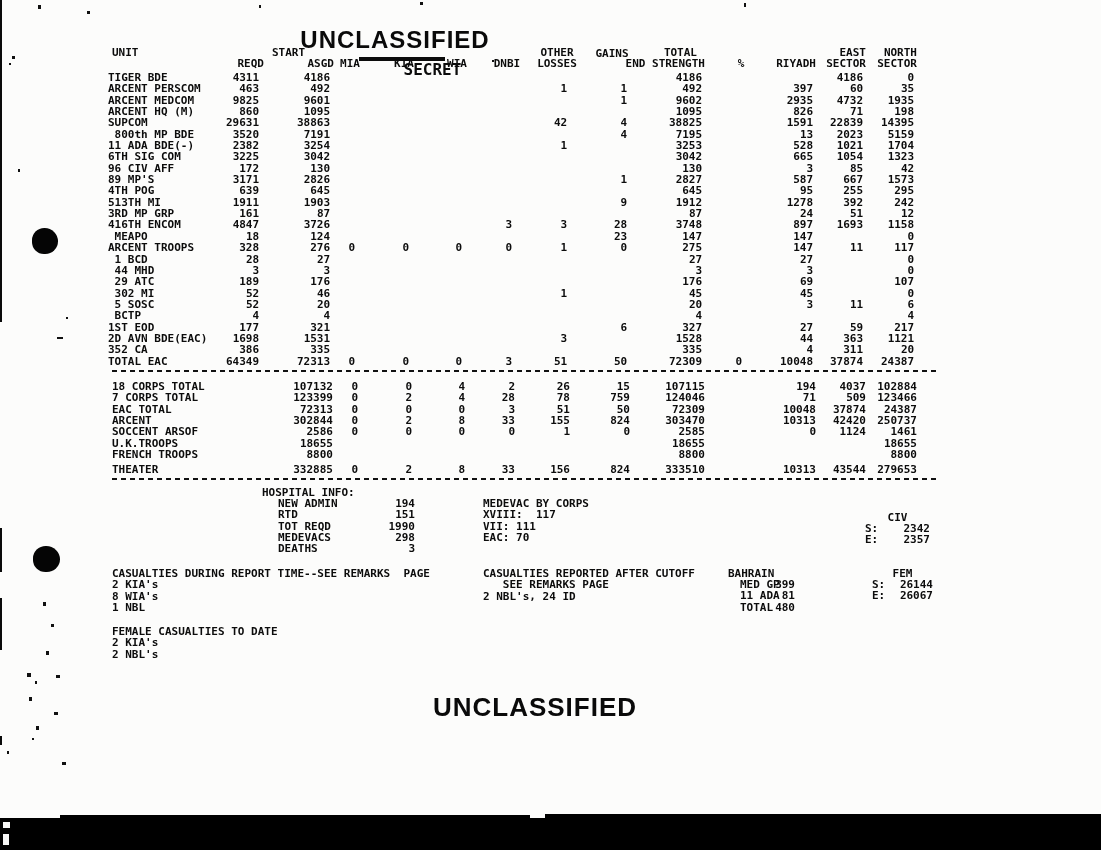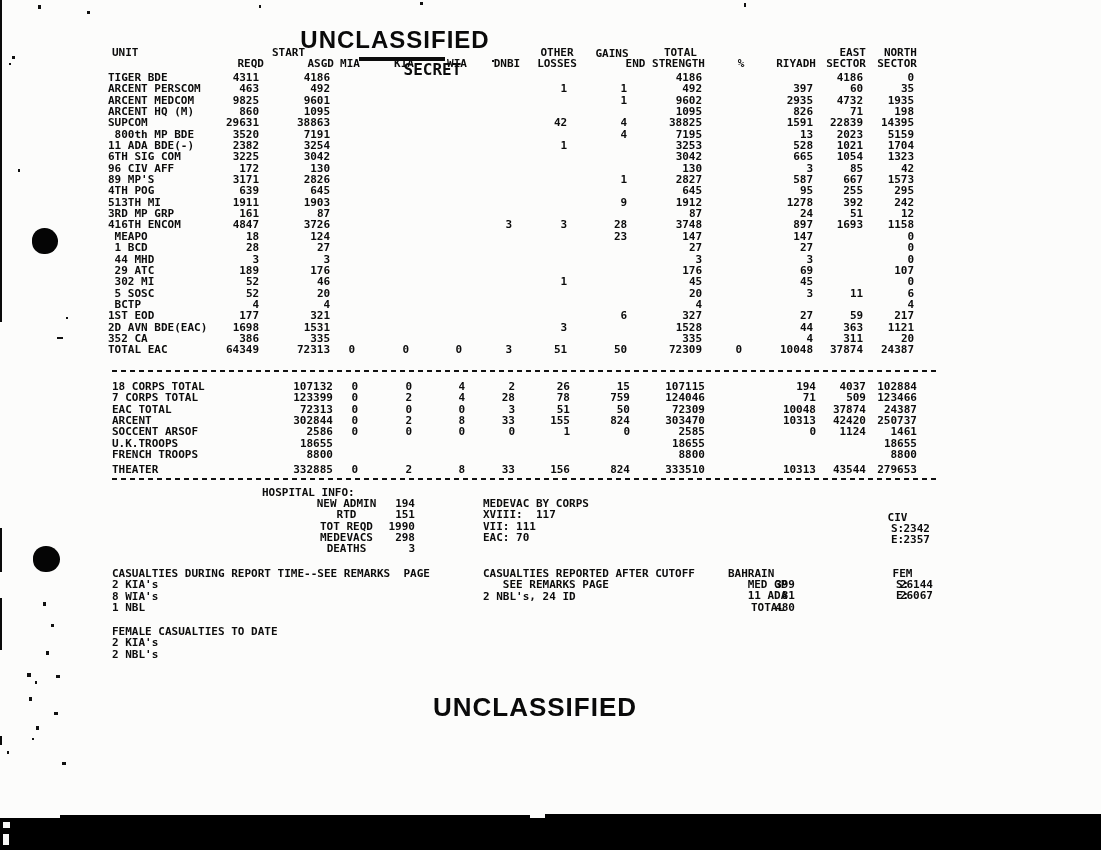--- a/index.html
+++ b/index.html
@@ -16,21 +16,21 @@
   table.rpt td{padding:0;font:bold 11px/11.35px "DejaVu Sans Mono",monospace;color:#0c0c0c;white-space:pre;overflow:visible;}
   td.l{text-align:left;} td.r{text-align:right;}
   .main-tbl{left:108px;top:72px;}
   .summary-tbl{left:112px;top:381px;}
   .summary-tbl tr:last-child td{padding-top:4px;}
   .dash{position:absolute;left:112px;width:828px;height:2px;
         background:repeating-linear-gradient(90deg,#111 0 5px,transparent 5px 9px);}
   .dash1{top:370px;} .dash2{top:478px;}
   .lines div{font:bold 11px/11.35px "DejaVu Sans Mono",monospace;color:#0c0c0c;white-space:pre;}
   .kv{position:absolute;}
-  .kv-row{position:relative;height:11.35px;font:bold 11px/11.35px "DejaVu Sans Mono",monospace;color:#0c0c0c;white-space:pre;text-align:center;}
+  .kv-row{position:relative;height:11.35px;font:bold 11px/11.35px "DejaVu Sans Mono",monospace;color:#0c0c0c;white-space:pre;}
   .kv-v{position:absolute;right:0;top:0;}
   .punch{position:absolute;background:#050505;border-radius:48% 52% 50% 47%;}
   .edge{position:absolute;left:0;width:2px;background:#0a0a0a;}
   .bar-bottom{position:absolute;left:0;top:818px;width:1101px;height:32px;background:#000;}
   .bar-rag1{position:absolute;left:60px;top:815px;width:470px;height:4px;background:#000;}
   .bar-rag2{position:absolute;left:545px;top:814px;width:556px;height:5px;background:#000;}
   .notch{position:absolute;background:#f6f6f5;}
   .speck{position:absolute;background:#111;}
 </style>
 </head>
@@ -315,20 +315,36 @@
           <td class="r"></td>
           <td class="r"></td>
           <td class="r"></td>
           <td class="r"></td>
           <td class="r">23</td>
           <td class="r">147</td>
           <td class="r"></td>
           <td class="r">147</td>
           <td class="r"></td>
           <td class="r">0</td>
+        </tr>
+        <tr>
+          <td class="l">ARCENT TROOPS</td>
+          <td class="r">328</td>
+          <td class="r">276</td>
+          <td class="r">0</td>
+          <td class="r">0</td>
+          <td class="r">0</td>
+          <td class="r">0</td>
+          <td class="r">1</td>
+          <td class="r">0</td>
+          <td class="r">275</td>
+          <td class="r"></td>
+          <td class="r">147</td>
+          <td class="r">11</td>
+          <td class="r">117</td>
         </tr>
         <tr>
           <td class="l"> 1 BCD</td>
           <td class="r">28</td>
           <td class="r">27</td>
           <td class="r"></td>
           <td class="r"></td>
           <td class="r"></td>
           <td class="r"></td>
           <td class="r"></td>

